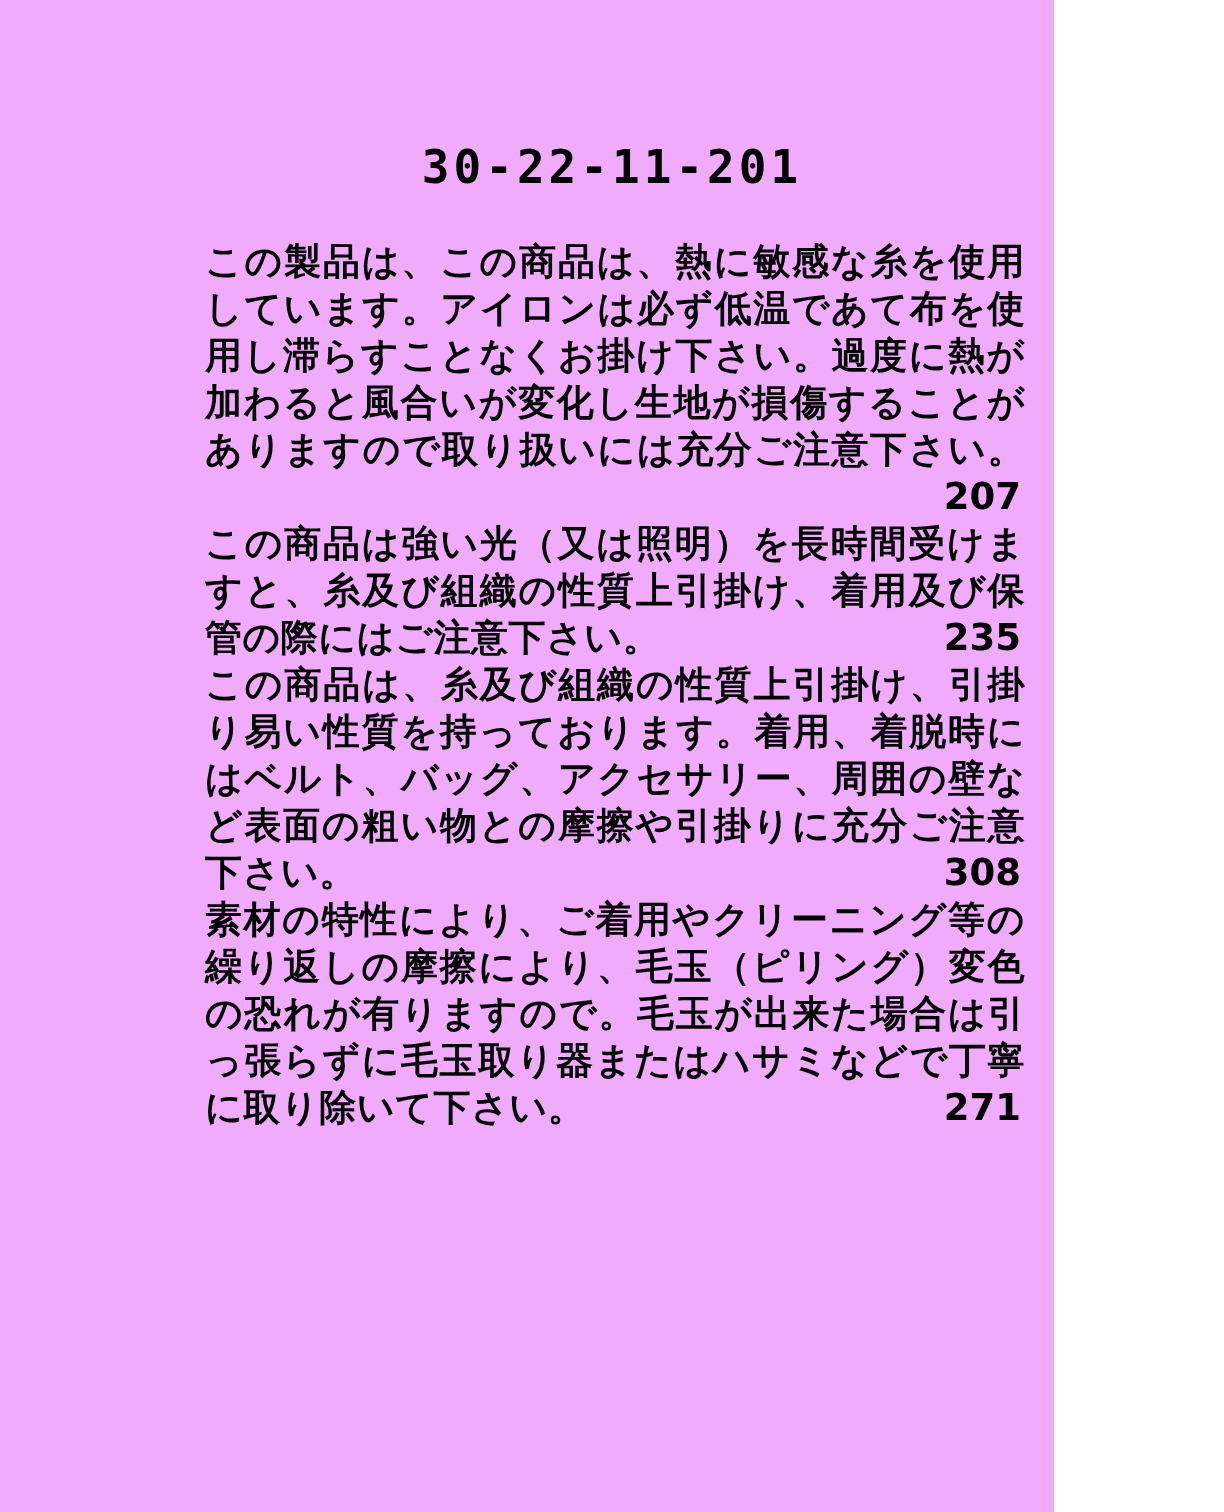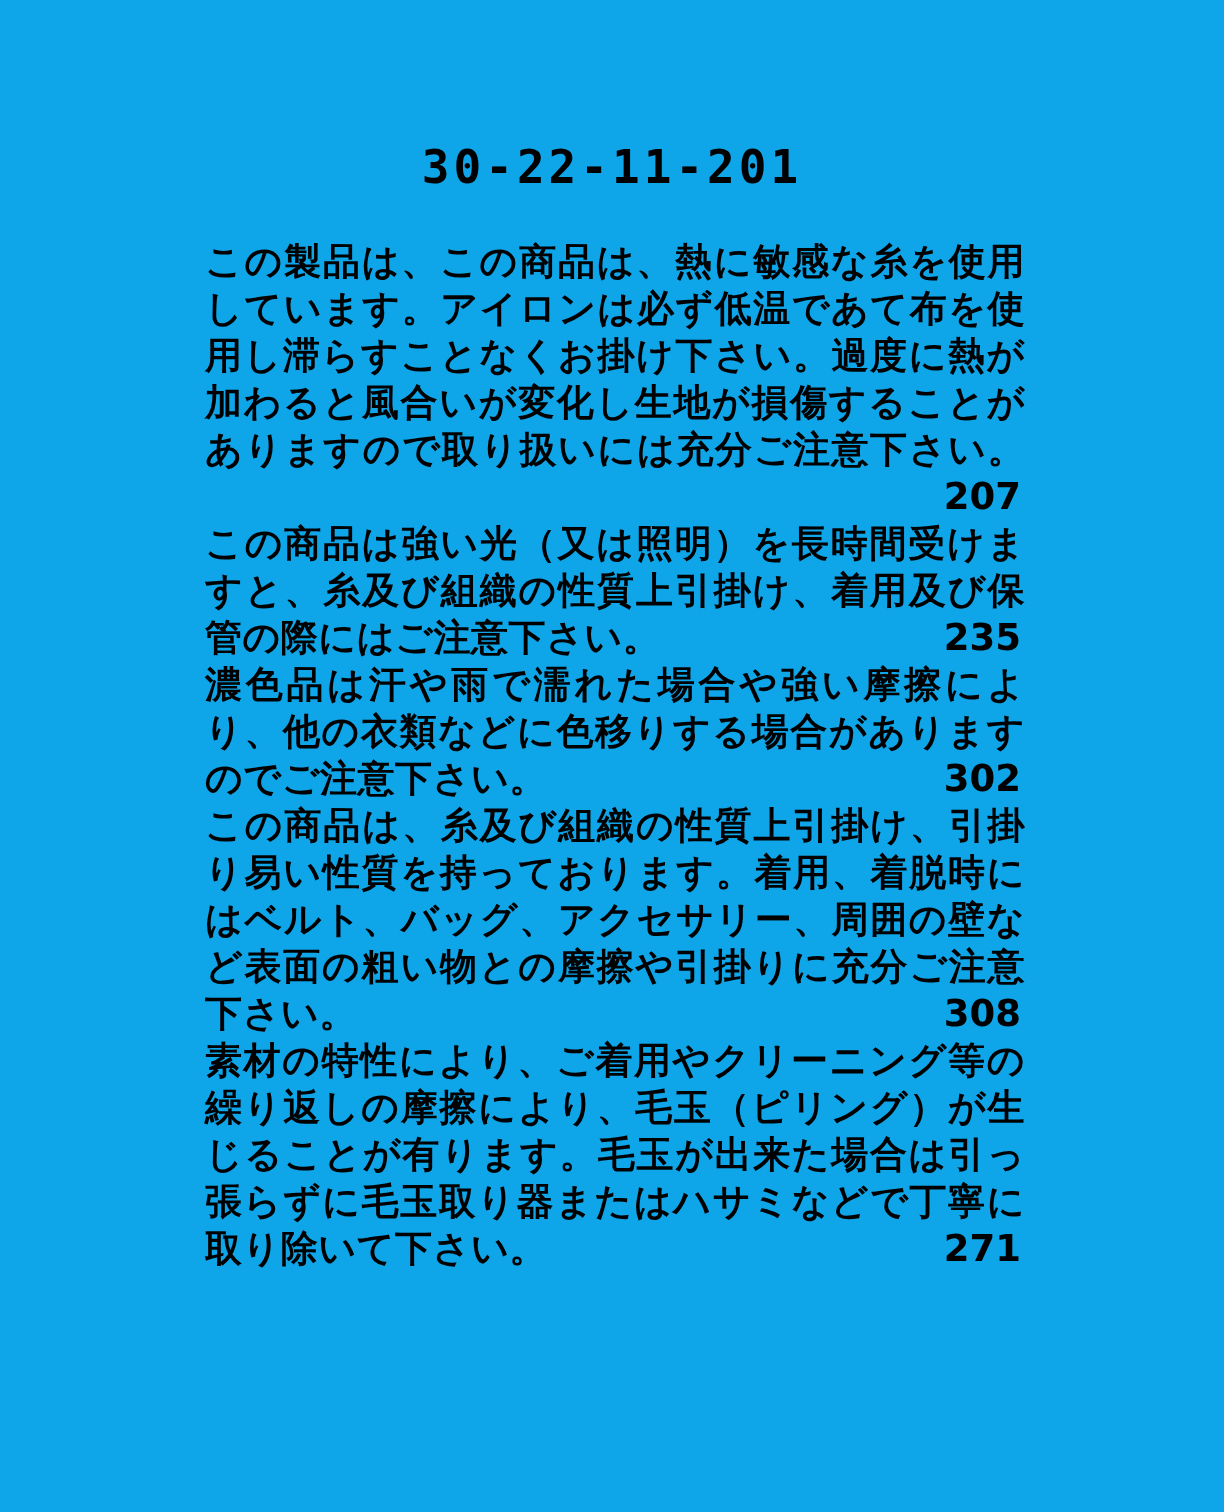--- a/index.html
+++ b/index.html
@@ -9,23 +9,23 @@
   }
   body {
     width: 1224px;
     height: 1512px;
     font-family: "DejaVu Sans", sans-serif;
     color: #000000;
     overflow: hidden;
   }
   .page {
     position: relative;
-    width: 1224px;
+    width: 1054px;
     height: 1512px;
-    background: #0ea5e9;
+    background: #f0abfc;
   }
   .doc-title {
     position: absolute;
     top: 140px;
     left: 0;
     width: 1224px;
     text-align: center;
     font-family: "DejaVu Sans Mono", monospace;
     font-weight: bold;
     font-size: 46px;
@@ -83,29 +83,25 @@
     <div class="note">
       <div class="note-text">この製品は、この商品は、熱に敏感な糸を使用しています。アイロンは必ず低温であて布を使用し滞らすことなくお掛け下さい。過度に熱が加わると風合いが変化し生地が損傷することがありますので取り扱いには充分ご注意下さい。</div>
       <div class="note-code">207</div>
     </div>
 
     <div class="note">
       <div class="note-text">この商品は強い光（又は照明）を長時間受けますと、糸及び組織の性質上引掛け、着用及び保管の際にはご注意下さい。</div>
       <div class="note-code">235</div>
     </div>
 
-    <div class="note">
-      <div class="note-text">濃色品は汗や雨で濡れた場合や強い摩擦により、他の衣類などに色移りする場合がありますのでご注意下さい。</div>
-      <div class="note-code">302</div>
-    </div>
 
     <div class="note">
       <div class="note-text">この商品は、糸及び組織の性質上引掛け、引掛り易い性質を持っております。着用、着脱時にはベルト、バッグ、アクセサリー、周囲の壁など表面の粗い物との摩擦や引掛りに充分ご注意下さい。</div>
       <div class="note-code">308</div>
     </div>
 
     <div class="note">
-      <div class="note-text">素材の特性により、ご着用やクリーニング等の繰り返しの摩擦により、毛玉（ピリング）が生じることが有ります。毛玉が出来た場合は引っ張らずに毛玉取り器またはハサミなどで丁寧に取り除いて下さい。</div>
+      <div class="note-text">素材の特性により、ご着用やクリーニング等の繰り返しの摩擦により、毛玉（ピリング）変色の恐れが有りますので。毛玉が出来た場合は引っ張らずに毛玉取り器またはハサミなどで丁寧に取り除いて下さい。</div>
       <div class="note-code">271</div>
     </div>
 
   </div>
 </div>
 
 </body></html>

